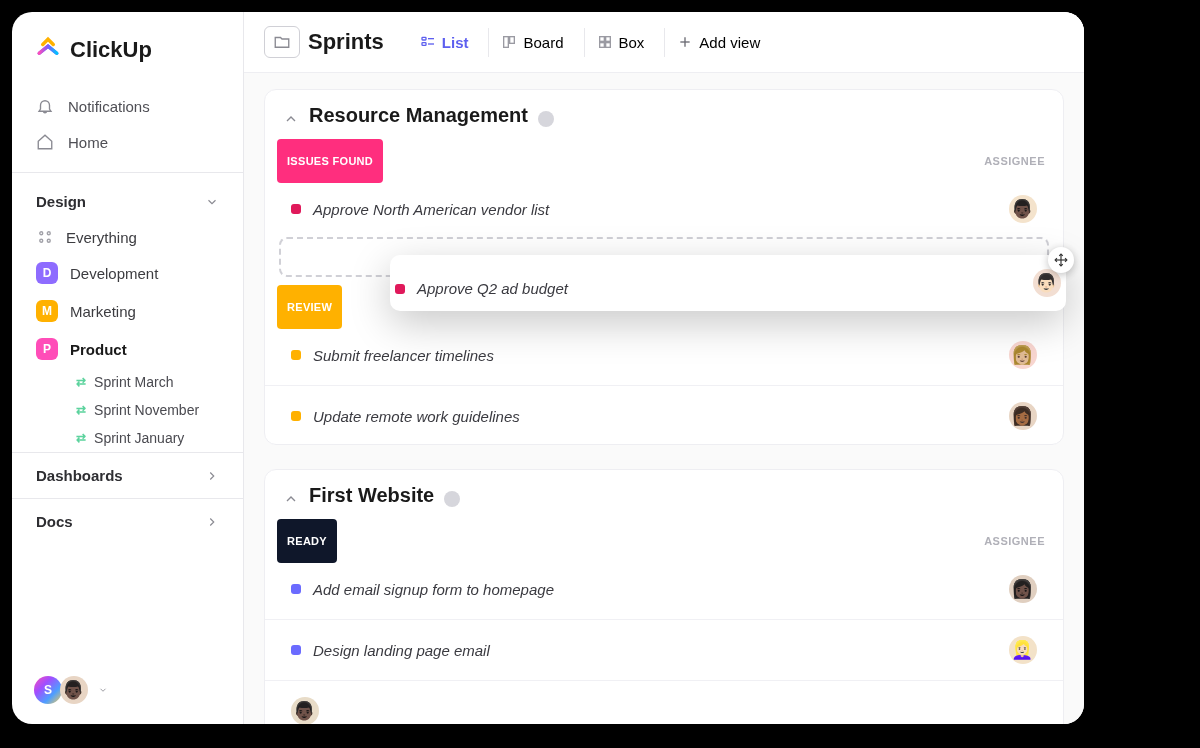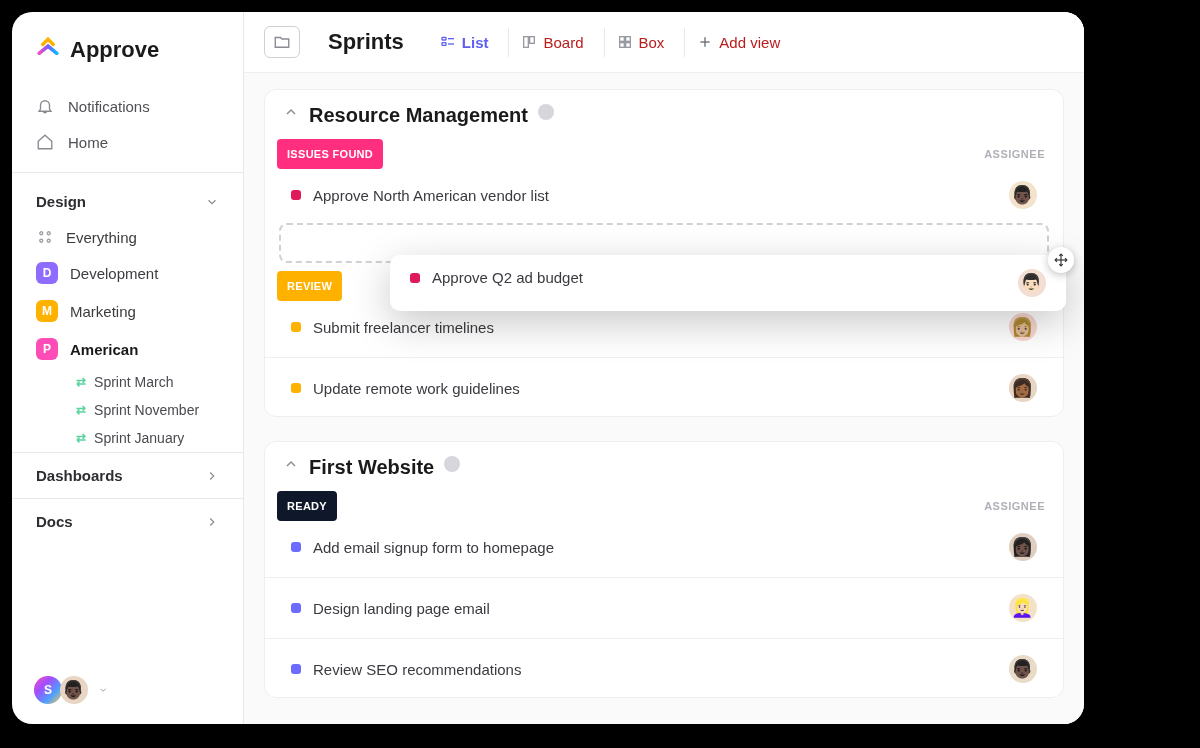--- a/index.html
+++ b/index.html
@@ -21,41 +21,41 @@
     .sprint-icon { color: #5dd39e; font-size: 12px; font-weight: 600; }
     .everything-icon { width: 18px; height: 18px; }
     .footer-item { display: flex; align-items: center; justify-content: space-between; padding: 14px 24px; border-top: 1px solid #e8e8ec; font-size: 15px; color: #2e2e32; font-weight: 600; cursor: pointer; }
     .user-footer { margin-top: auto; padding: 14px 22px 20px 22px; display: flex; align-items: center; gap: 6px; }
     .user-avatar { width: 28px; height: 28px; border-radius: 50%; background: linear-gradient(135deg,#ff4db8,#a24dff,#4d9fff,#ffcc4d); display: flex; align-items: center; justify-content: center; color: #fff; font-weight: 700; font-size: 12px; }
     .avatar-img { width: 28px; height: 28px; border-radius: 50%; background: #e8d5c4; margin-left: -8px; display:flex;align-items:center;justify-content:center;font-size:18px; }
     .main { flex: 1; display: flex; flex-direction: column; background: #fafafa; border-radius: 0 20px 20px 0; }
     .topbar { display: flex; align-items: center; gap: 8px; padding: 14px 20px; border-bottom: 1px solid #eeeef2; background: #fff; border-radius: 0 20px 0 0; }
     .folder-icon { width: 36px; height: 32px; border: 1.5px solid #d0d0d6; border-radius: 6px; display: flex; align-items: center; justify-content: center; }
     .folder-icon svg { width: 18px; height: 18px; stroke: #8a8a92; fill: none; stroke-width: 1.8; }
-    .page-title { font-size: 22px; font-weight: 800; color: #1a1a1a; margin-right: 16px; margin-left: 20px; }
-    .view-tab { display: flex; align-items: center; gap: 6px; padding: 6px 12px; font-size: 15px; color: #b91c1c; cursor: pointer; border-left: 1px solid #e8e8ec; }
+    .page-title { font-size: 22px; font-weight: 800; color: #1a1a1a; margin-right: 16px; margin-left: 0; }
+    .view-tab { display: flex; align-items: center; gap: 6px; padding: 6px 12px; font-size: 15px; color: #000000; cursor: pointer; border-left: 1px solid #e8e8ec; }
     .view-tab.first { border-left: none; }
     .view-tab.active { color: #5d5fef; font-weight: 600; }
     .view-tab svg { width: 16px; height: 16px; }
     .content { padding: 16px 20px; overflow-y: auto; }
     .list-block { background: #fff; border: 1px solid #eeeef2; border-radius: 12px; margin-bottom: 24px; padding-bottom: 4px; position: relative; }
-    .list-header { display: flex; align-items: flex-start; gap: 10px; padding: 14px 18px 12px 18px; }
+    .list-header { display: flex; align-items: flex-end; gap: 10px; padding: 14px 18px 12px 18px; }
     .collapse-caret { width: 16px; height: 16px; stroke: #8a8a92; stroke-width: 2; fill: none; cursor: pointer; }
     .list-title { font-size: 20px; font-weight: 800; color: #1a1a1a; }
     .info-icon { width: 16px; height: 16px; border-radius: 50%; background: #d6d6dc; display: inline-block; }
     .status-row { display: flex; align-items: center; justify-content: space-between; padding: 0 18px 2px 12px; }
-    .status-pill { display: inline-block; padding: 9px 10px; border-radius: 4px; font-size: 11px; font-weight: 800; letter-spacing: 0.3px; color: #fff; }
+    .status-pill { display: inline-block; padding: 16px 10px; border-radius: 4px; font-size: 11px; font-weight: 800; letter-spacing: 0.3px; color: #fff; }
     .assignee-head { font-size: 11px; font-weight: 700; letter-spacing: 0.5px; color: #b0b0b8; }
     .task-row { display: flex; align-items: center; justify-content: space-between; padding: 10px 18px; margin: 0 8px; border-radius: 8px; }
-    .task-left { display: flex; align-items: center; gap: 12px; }
+    .task-left { display: flex; align-items: center; gap: 12px; font-style: italic; }
     .status-dot { width: 10px; height: 10px; border-radius: 3px; }
     .task-title { font-size: 15px; color: #3a3a40; }
     .avatar { width: 28px; height: 28px; border-radius: 50%; display: flex; align-items: center; justify-content: center; font-size: 18px; }
     .drop-zone { margin: 4px 14px 8px 14px; height: 40px; border: 2px dashed #d0d0d6; border-radius: 8px; }
-    .dragging-card { position: absolute; left: 390px; top: 255px; width: 676px; background: #fff; border-radius: 10px; box-shadow: 0 12px 40px rgba(0,0,0,0.22); display: flex; align-items: flex-start; justify-content: space-between; padding: 14px 20px; z-index: 50; }
+    .dragging-card { position: absolute; left: 390px; top: 255px; width: 676px; background: #fff; border-radius: 10px; box-shadow: 0 12px 40px rgba(0,0,0,0.22); display: flex; align-items: flex-end; justify-content: space-between; padding: 14px 5px; z-index: 50; }
     .drag-handle { position: absolute; right: -8px; top: -8px; width: 26px; height: 26px; border-radius: 50%; background: #fff; box-shadow: 0 2px 8px rgba(0,0,0,0.25); display:flex;align-items:center;justify-content:center;}
     .drag-shadow { position: absolute; left: 1088px; top: 290px; width: 100px; height: 50px; background: rgba(0,0,0,0.85); border-radius: 0 0 14px 0; filter: blur(1px); z-index: 40;}
     .chevron { width: 14px; height: 14px; stroke: #8a8a92; stroke-width: 2; fill: none; }
     .section-divider { border-top: 1px solid #f0f0f4; margin: 6px 0; }
   </style>
 </head>
 <body>
 
 <div class="app">
 
@@ -68,21 +68,21 @@
             <defs>
               <linearGradient id="g1" x1="0" x2="1">
                 <stop offset="0" stop-color="#ff4db8"></stop>
                 <stop offset="0.5" stop-color="#7b5cff"></stop>
                 <stop offset="1" stop-color="#00c4ff"></stop>
               </linearGradient>
             </defs>
             <path d="M10 12 L16 6 L22 12" stroke="#ffb100" stroke-width="4" fill="none" stroke-linecap="round"></path>
           </svg>
       </span>
-      <span class="logo-text">Approve</span>
+      <span class="logo-text">ClickUp</span>
     </div>
 
     <nav class="nav-primary">
       <div class="nav-item">
         <svg viewBox="0 0 24 24">
             <path d="M6 16 V11 a6 6 0 0 1 12 0 V16 l2 3 H4 Z M10 19 a2 2 0 0 0 4 0"></path>
           </svg>
         <span>Notifications</span>
       </div>
       <div class="nav-item">
@@ -112,21 +112,21 @@
       <div class="space-item">
         <span class="space-badge" style="background:#8e6cff">D</span>
         <span>Development</span>
       </div>
       <div class="space-item">
         <span class="space-badge" style="background:#ffb100">M</span>
         <span>Marketing</span>
       </div>
       <div class="space-item active">
         <span class="space-badge" style="background:#ff4db8">P</span>
-        <span>American</span>
+        <span>Product</span>
       </div>
       <div class="sprint-item">
         <span class="sprint-icon">⇄</span>
         <span>Sprint  March</span>
       </div>
       <div class="sprint-item">
         <span class="sprint-icon">⇄</span>
         <span>Sprint  November</span>
       </div>
       <div class="sprint-item">
@@ -267,24 +267,20 @@
         <div class="section-divider"></div>
         <div class="task-row">
           <div class="task-left">
             <span class="status-dot" style="background:#6b6bff"></span>
             <span class="task-title">Design landing page email</span>
           </div>
           <span class="avatar" style="background:#f3e2c8">👱🏻‍♀️</span>
         </div>
         <div class="section-divider"></div>
         <div class="task-row">
-          <div class="task-left">
-            <span class="status-dot" style="background:#6b6bff"></span>
-            <span class="task-title">Review SEO recommendations</span>
-          </div>
           <span class="avatar" style="background:#e8dcc8">👨🏿</span>
         </div>
       </section>
     </div>
   </main>
 </div>
 
 <div class="drag-shadow"></div>
 <div class="dragging-card">
   <div class="task-left">

